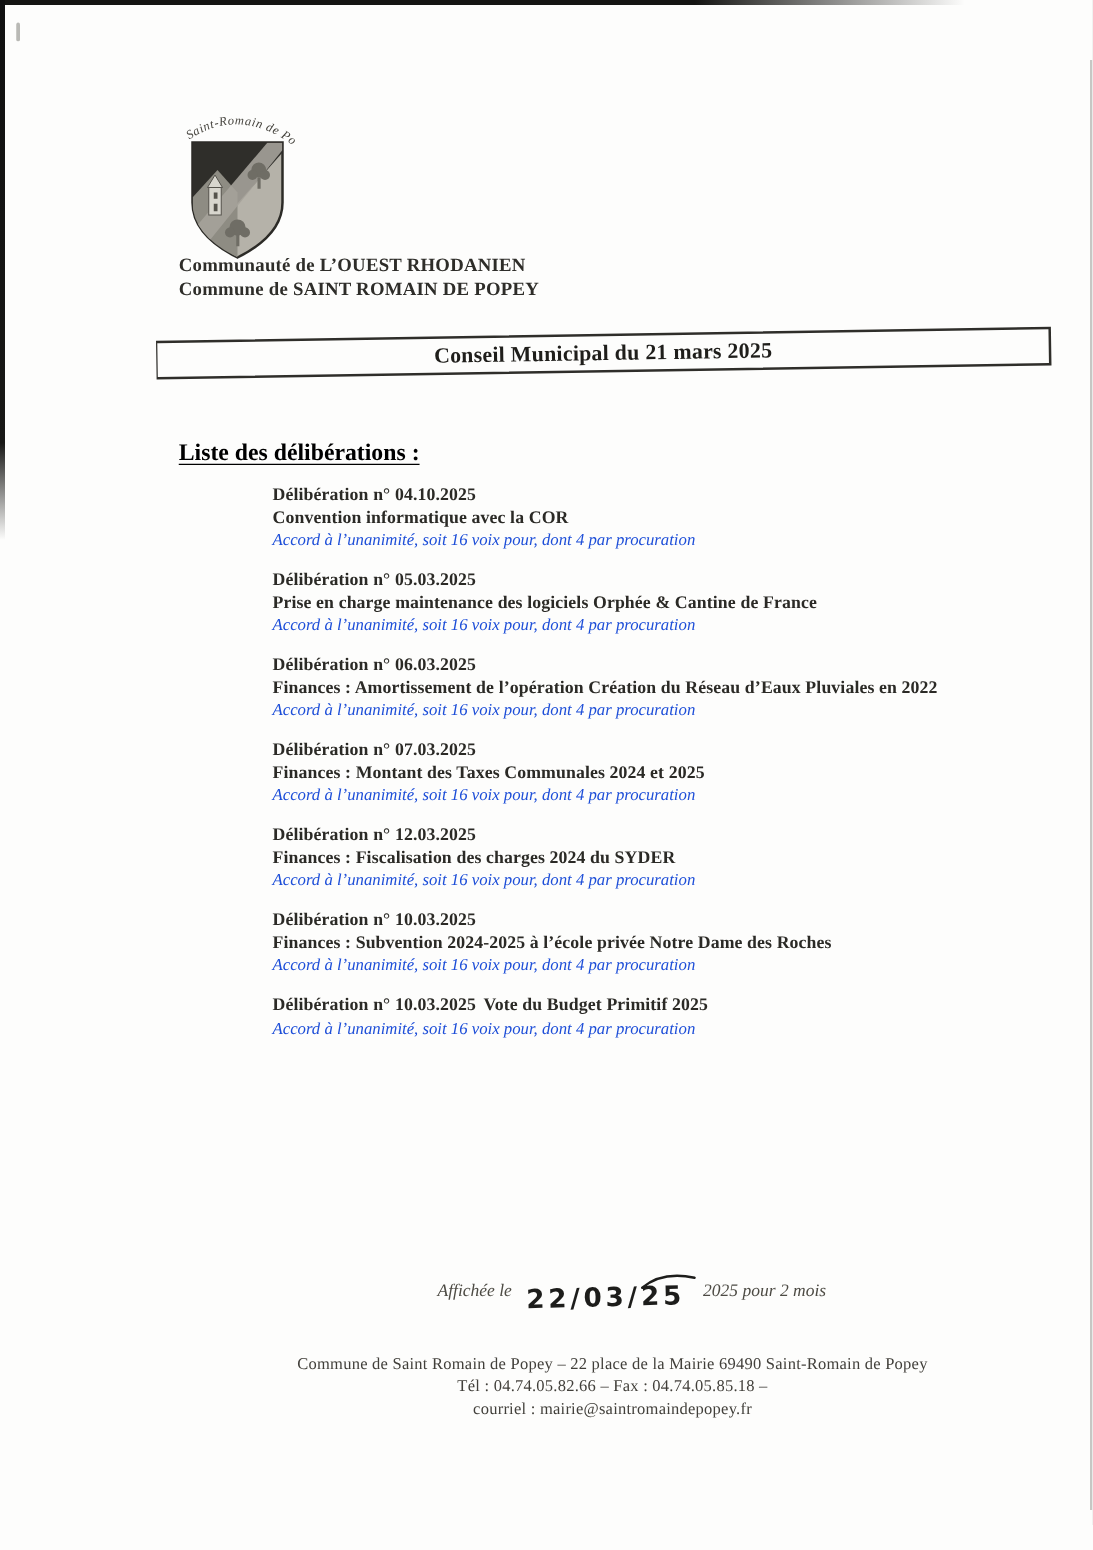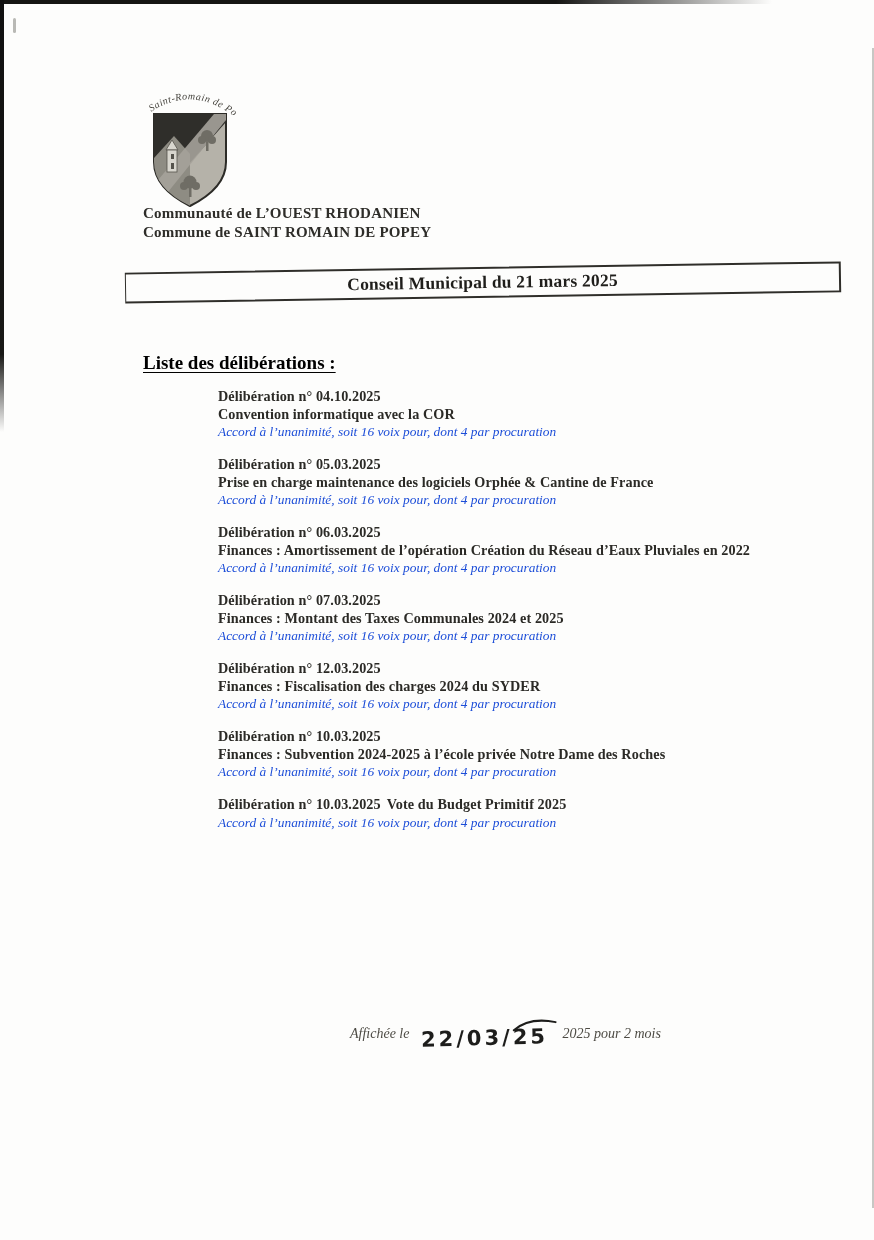--- a/index.html
+++ b/index.html
@@ -210,14 +210,19 @@
   </div>
 
   <div class="posted-line">
     <span class="posted-prefix">Affichée le</span>
     <span class="handwritten">22/03/25<svg width="46" height="16">
           <path d="M2,14 Q18,1 44,7" fill="none" stroke="#1d1d1b" stroke-width="2" stroke-linecap="round"></path>
         </svg></span>
     <span class="posted-suffix">2025 pour 2 mois</span>
   </div>
 
+  <div class="footer">
+    <div>Commune de Saint Romain de Popey – 22 place de la Mairie 69490 Saint-Romain de Popey</div>
+    <div>Tél : 04.74.05.82.66 – Fax : 04.74.05.85.18 –</div>
+    <div>courriel : mairie@saintromaindepopey.fr</div>
+  </div>
 
 </div>
 
 </body></html>

